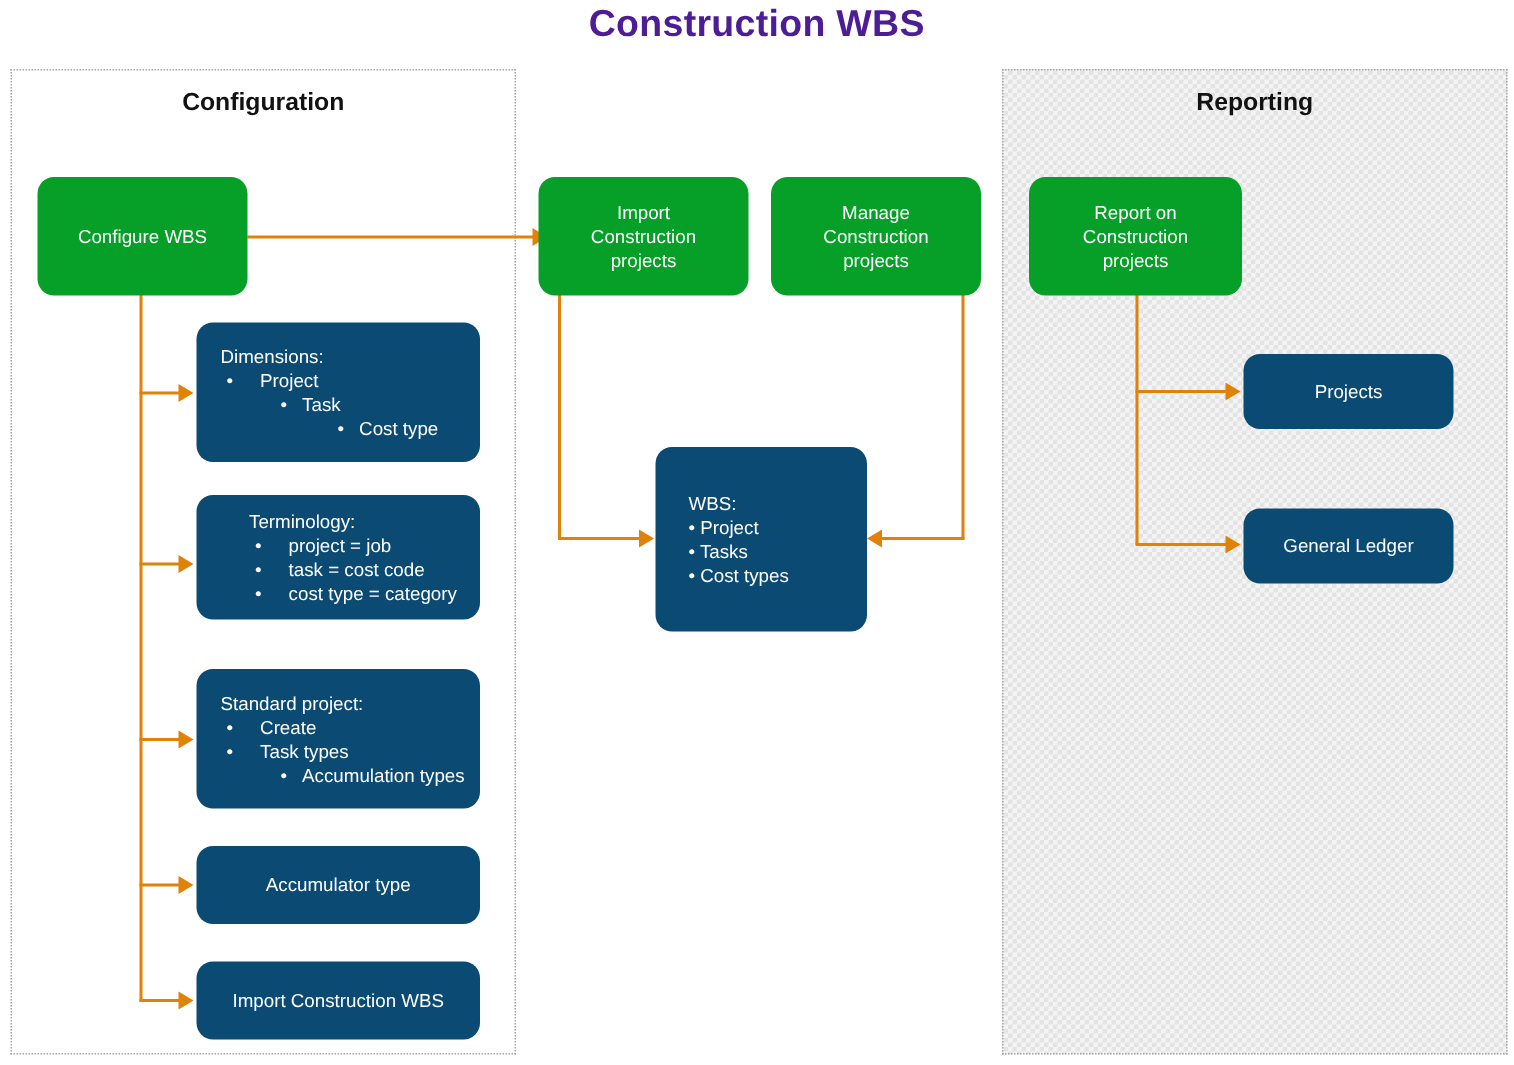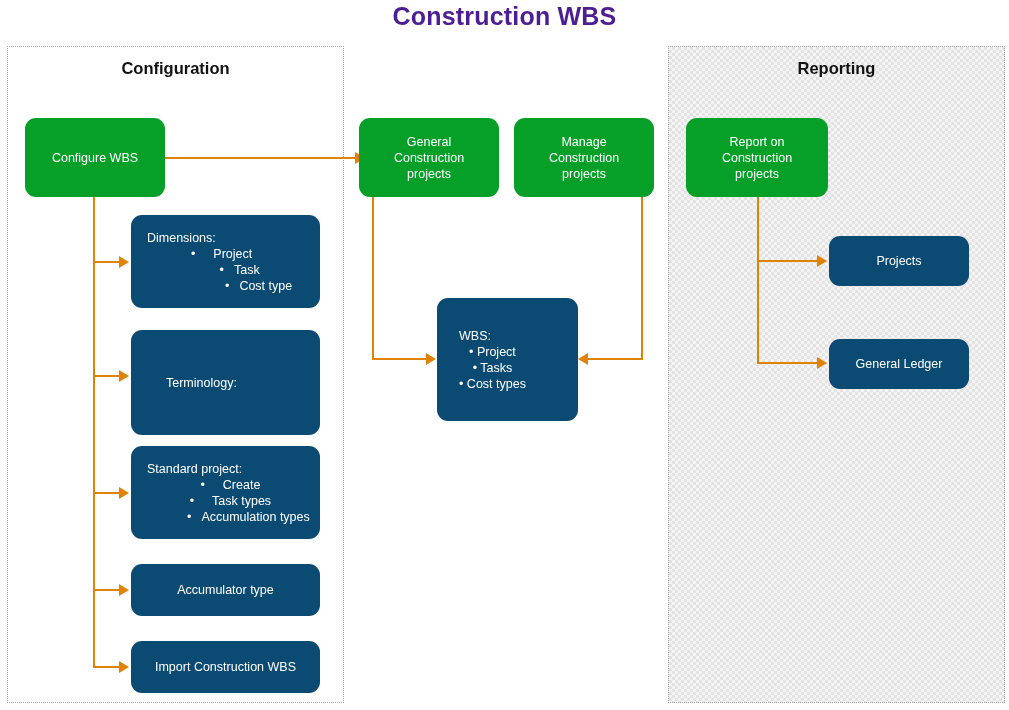--- a/index.html
+++ b/index.html
@@ -93,21 +93,21 @@
     justify-content: center;
   }
   .node.green { background: #06a028; }
   .node.navy  { background: #0b4a72; }
   .node.center-text {
     align-items: center;
     text-align: center;
   }
   .node.left-text {
     align-items: flex-start;
-    text-align: center;
+    text-align: left;
     padding-left: 16px;
   }
   .node .line { white-space: pre; }
 
   .bullet-list { margin: 0; padding: 0; list-style: none; }
   .bullet-list li { white-space: pre; }
   .ind1 { padding-left: 4px; }
   .ind2 { padding-left: 40px; }
   .ind3 { padding-left: 78px; }
 
@@ -194,43 +194,48 @@
 
 <div class="node navy left-text" id="node-dimensions" style="left:131px; top:215px; width:189px; height:93px;">
   <div class="line">Dimensions:</div>
   <ul class="bullet-list">
     <li class="ind1"><span>•</span><span style="padding-left:18px;">Project</span></li>
     <li class="ind2"><span>•</span><span style="padding-left:10px;">Task</span></li>
     <li class="ind3"><span>•</span><span style="padding-left:10px;">Cost type</span></li>
   </ul>
 </div>
 
-<div class="node navy left-text" id="node-terminology" style="left:131px; top:330px; width:189px; height:105px;padding-left:35px;">
+<div class="node navy left-text" id="node-terminology" style="left:131px; top:330px; width:189px; height:83px;padding-left:35px;">
   <div class="line">Terminology:</div>
+  <ul class="bullet-list">
+    <li class="ind1"><span>•</span><span style="padding-left:18px;">project = job</span></li>
+    <li class="ind1"><span>•</span><span style="padding-left:18px;">task = cost code</span></li>
+    <li class="ind1"><span>•</span><span style="padding-left:18px;">cost type = category</span></li>
+  </ul>
 </div>
 
 <div class="node navy left-text" id="node-standard-catalogs" style="left:131px; top:446px; width:189px; height:93px;">
   <div class="line">Standard project:</div>
   <ul class="bullet-list">
     <li class="ind1"><span>•</span><span style="padding-left:18px;">Create</span></li>
     <li class="ind1"><span>•</span><span style="padding-left:18px;">Task types</span></li>
     <li class="ind2"><span>•</span><span style="padding-left:10px;">Accumulation types</span></li>
   </ul>
 </div>
 
 <div class="node navy center-text" id="node-accumulator-type" style="left:131px; top:564px; width:189px; height:52px;">
   <div class="line">Accumulator type</div>
 </div>
 
 <div class="node navy center-text" id="node-import-wbs" style="left:131px; top:641px; width:189px; height:52px;justify-content:center;">
   <div class="line">Import Construction WBS</div>
 </div>
 
 <div class="node green center-text" id="node-create-projects" style="left:359px; top:118px; width:140px; height:79px;">
-  <div class="line">General</div>
+  <div class="line">Import</div>
   <div class="line">Construction</div>
   <div class="line">projects</div>
 </div>
 
 <div class="node green center-text" id="node-manage-projects" style="left:514px; top:118px; width:140px; height:79px;">
   <div class="line">Manage</div>
   <div class="line">Construction</div>
   <div class="line">projects</div>
 </div>
 

